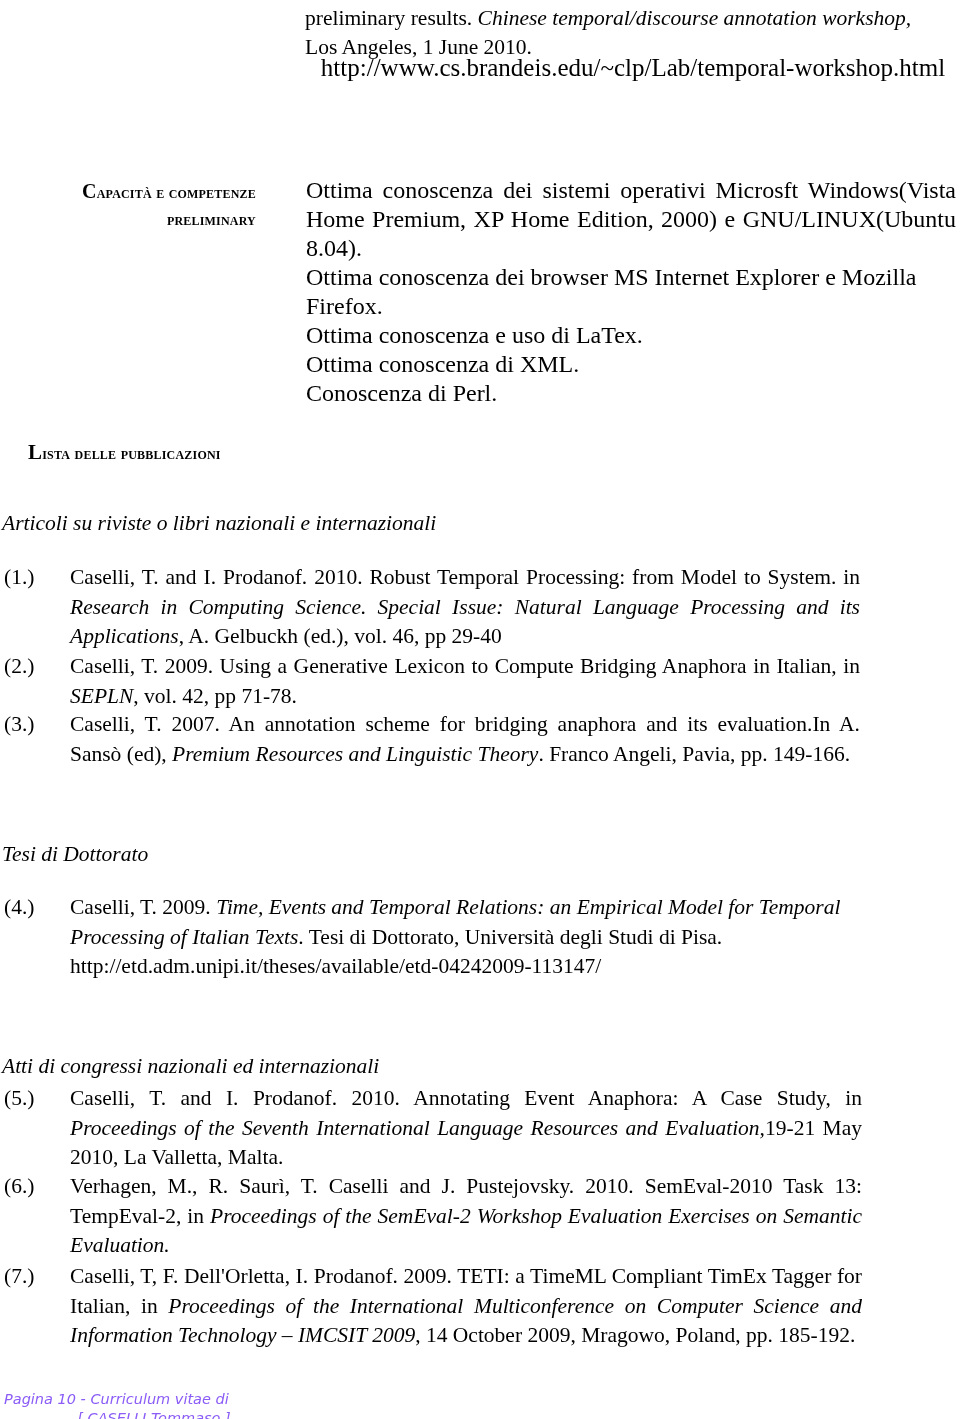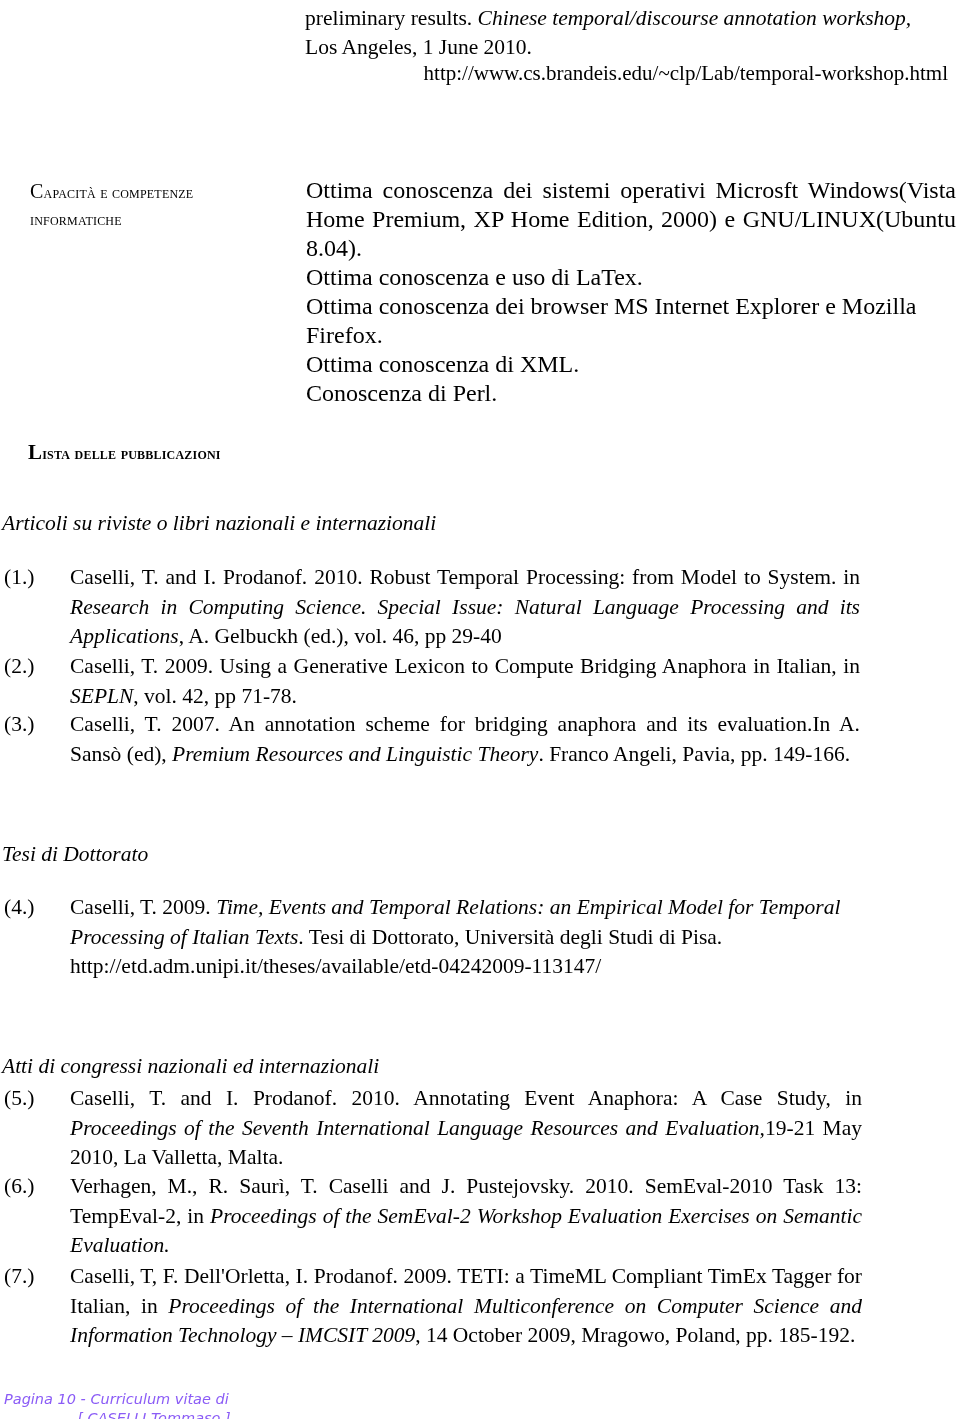--- a/index.html
+++ b/index.html
@@ -29,35 +29,36 @@
     top: 4px;
     width: 650px;
     font-size: 21.5px;
     line-height: 29px;
     text-align: justify;
   }
   .top-continuation .line2 { text-align: left; }
   .top-url {
     position: absolute;
     left: 318px;
-    top: 59px;
+    top: 53px;
     width: 630px;
-    font-size: 21px;
-    line-height: 29px;
-    text-align: right;
+    font-size: 25px;
+    line-height: 29px;
+    text-align: center;
   }
   .it { font-style: italic; }
 
   
   .skills-label {
     position: absolute;
     left: 30px;
     top: 178px;
     width: 226px;
-    font-weight: normal;
+    text-align: right;
+    font-weight: bold;
     font-size: 16.5px;
     line-height: 27px;
     font-variant: small-caps;
     letter-spacing: 0.2px;
   }
   .skills-label .cap-first { font-size: 20px; }
 
   .skills-body {
     position: absolute;
     left: 306px;
@@ -149,27 +150,27 @@
 <div class="page">
 
   <div class="top-continuation">
     <span>preliminary results. </span><span class="it">Chinese temporal/discourse annotation workshop,</span>
     <div class="line2">Los Angeles, 1 June 2010.</div>
   </div>
   <div class="top-url">http://www.cs.brandeis.edu/~clp/Lab/temporal-workshop.html</div>
 
   <div class="skills-label">
     <span class="cap-first">C</span><span>apacità e competenze</span>
-    <div>informatiche</div>
+    <div>preliminary</div>
   </div>
 
   <div class="skills-body">
     <p>Ottima conoscenza dei sistemi operativi Microsft Windows(Vista Home Premium, XP Home Edition, 2000) e GNU/LINUX(Ubuntu 8.04).</p>
+    <p class="nojust">Ottima conoscenza dei browser MS Internet Explorer e Mozilla Firefox.</p>
     <p class="nojust">Ottima conoscenza e uso di LaTex.</p>
-    <p class="nojust">Ottima conoscenza dei browser MS Internet Explorer e Mozilla Firefox.</p>
     <p class="nojust">Ottima conoscenza di XML.</p>
     <p class="nojust">Conoscenza di Perl.</p>
   </div>
 
   <div class="publications-heading">
     <span class="cap-first">L</span><span>ista delle pubblicazioni</span>
   </div>
 
   <div class="group-heading" id="grp-articoli">Articoli su riviste o libri nazionali e internazionali</div>
   <div class="group-heading" id="grp-tesi">Tesi di Dottorato</div>

